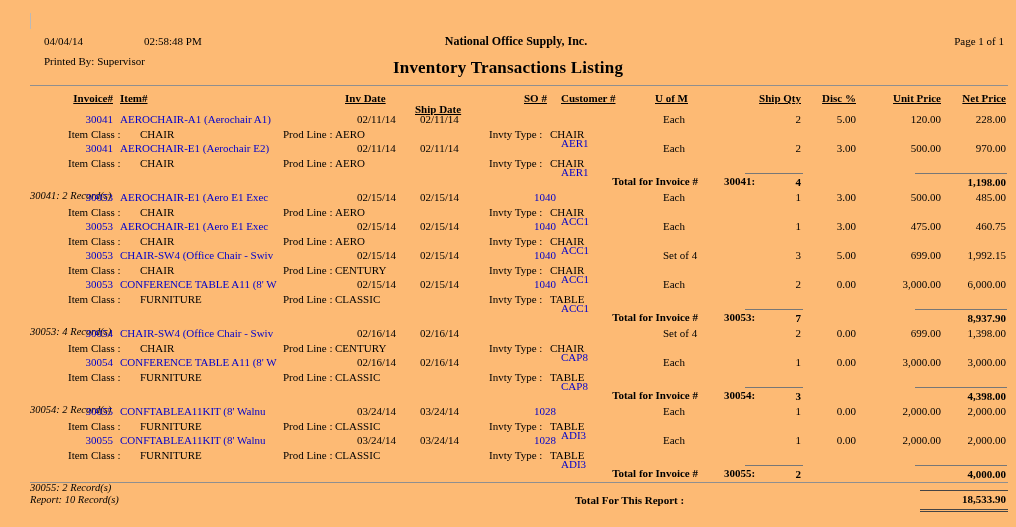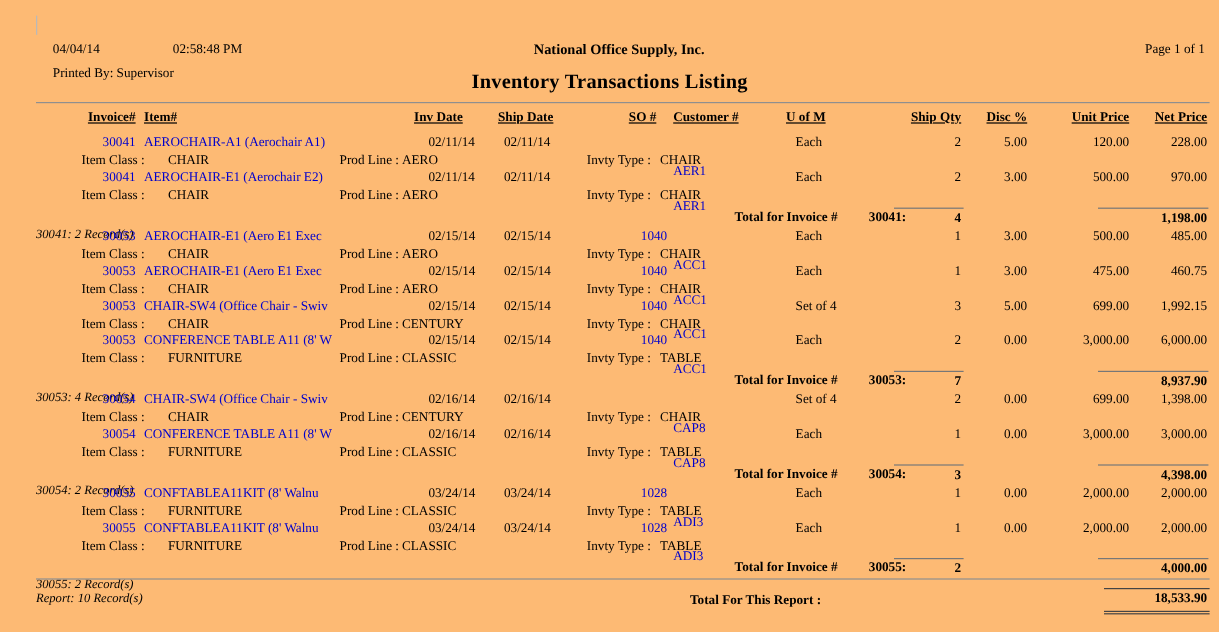--- a/index.html
+++ b/index.html
@@ -20,21 +20,21 @@
   .hdr-printedby{position:absolute;left:44px;top:55px;}
   .hdr-company{position:absolute;left:0;right:0;top:34px;text-align:center;font-weight:bold;font-size:12px;padding-left:16px;}
   .hdr-title{position:absolute;left:0;right:0;top:58px;text-align:center;font-weight:bold;font-size:17px;letter-spacing:.2px;}
   .hdr-page{position:absolute;right:12px;top:35px;}
   
   .col-headers{position:relative;height:26px;}
   .col-headers span{position:absolute;top:6px;font-weight:bold;text-decoration:underline;white-space:nowrap;}
   .h-invoice{left:40px;width:73px;text-align:right;}
   .h-item{left:120px;}
   .h-invdate{left:345px;}
-  .h-shipdate{left:415px;}
+  .h-shipdate{left:415px;margin-top:11px;}
   .h-so{left:524px;}
   .h-cust{left:561px;}
   .h-uom{left:655px;}
   .h-qty{left:716px;width:85px;text-align:right;}
   .h-disc{left:771px;width:85px;text-align:right;}
   .h-unit{left:846px;width:95px;text-align:right;}
   .h-net{left:910px;width:96px;text-align:right;}
   
   .rows{position:relative;}
   .item-row,.class-row{position:relative;height:14.5px;white-space:nowrap;}

